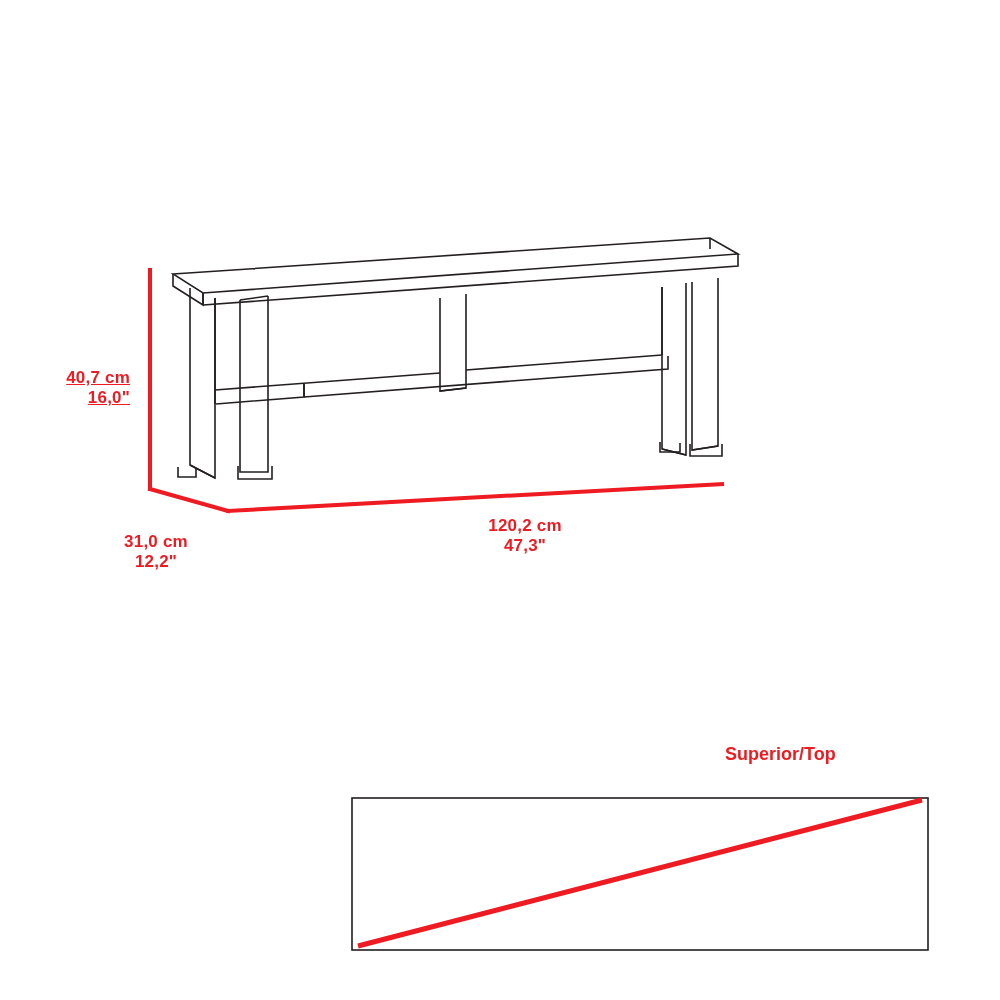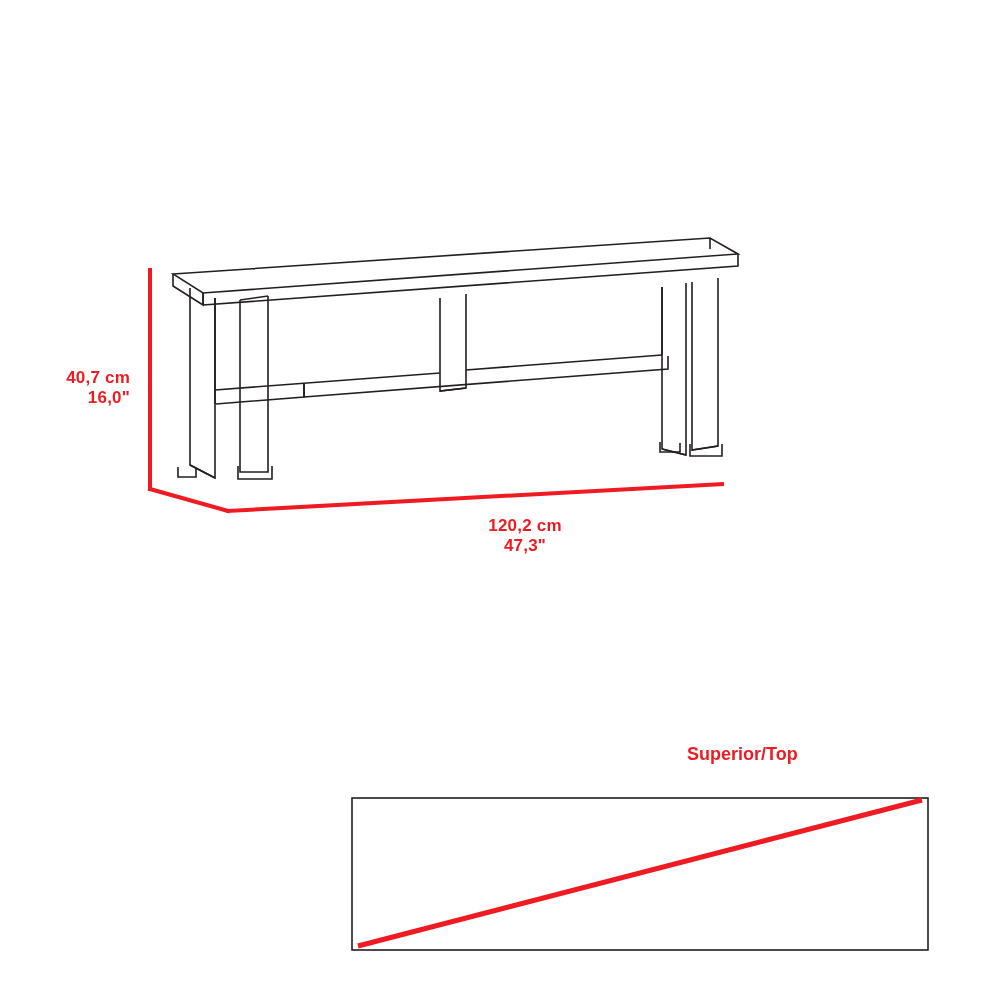--- a/index.html
+++ b/index.html
@@ -92,32 +92,36 @@
   </svg>
 
   <svg class="layer" viewBox="0 0 1000 1000">
     <g stroke="#ee1c22" stroke-width="4" fill="none" stroke-linecap="square">
       <line x1="150" y1="270" x2="150" y2="489"></line>
       <line x1="150" y1="489" x2="228" y2="511"></line>
       <line x1="228" y1="511" x2="722" y2="484"></line>
     </g>
   </svg>
 
-  <div class="dim-label right" style="left:38px; top:368px; width:92px;">
+  <div class="dim-label right" style="left:38px; top:368px; width:92px;text-decoration:underline;">
     <span>40,7 cm</span>
     <span class="l2">16,0"</span>
   </div>
 
+  <div class="dim-label center" style="left:96px; top:532px; width:120px;">
+    <span>31,0 cm</span>
+    <span class="l2">12,2"</span>
+  </div>
 
   <div class="dim-label center" style="left:445px; top:516px; width:160px;">
     <span>120,2 cm</span>
     <span class="l2">47,3"</span>
   </div>
 
-  <div class="top-label" style="left:687px; top:744px;">Superior/Top</div>
+  <div class="top-label" style="left:725px; top:744px;">Superior/Top</div>
 
   <svg class="layer" viewBox="0 0 1000 1000">
     <rect x="352" y="798" width="576" height="152" fill="#ffffff" stroke="#231f20" stroke-width="1.6"></rect>
     <line x1="358" y1="946" x2="922" y2="800" stroke="#ee1c22" stroke-width="5"></line>
   </svg>
 
 
 </div>
 
 </body></html>

